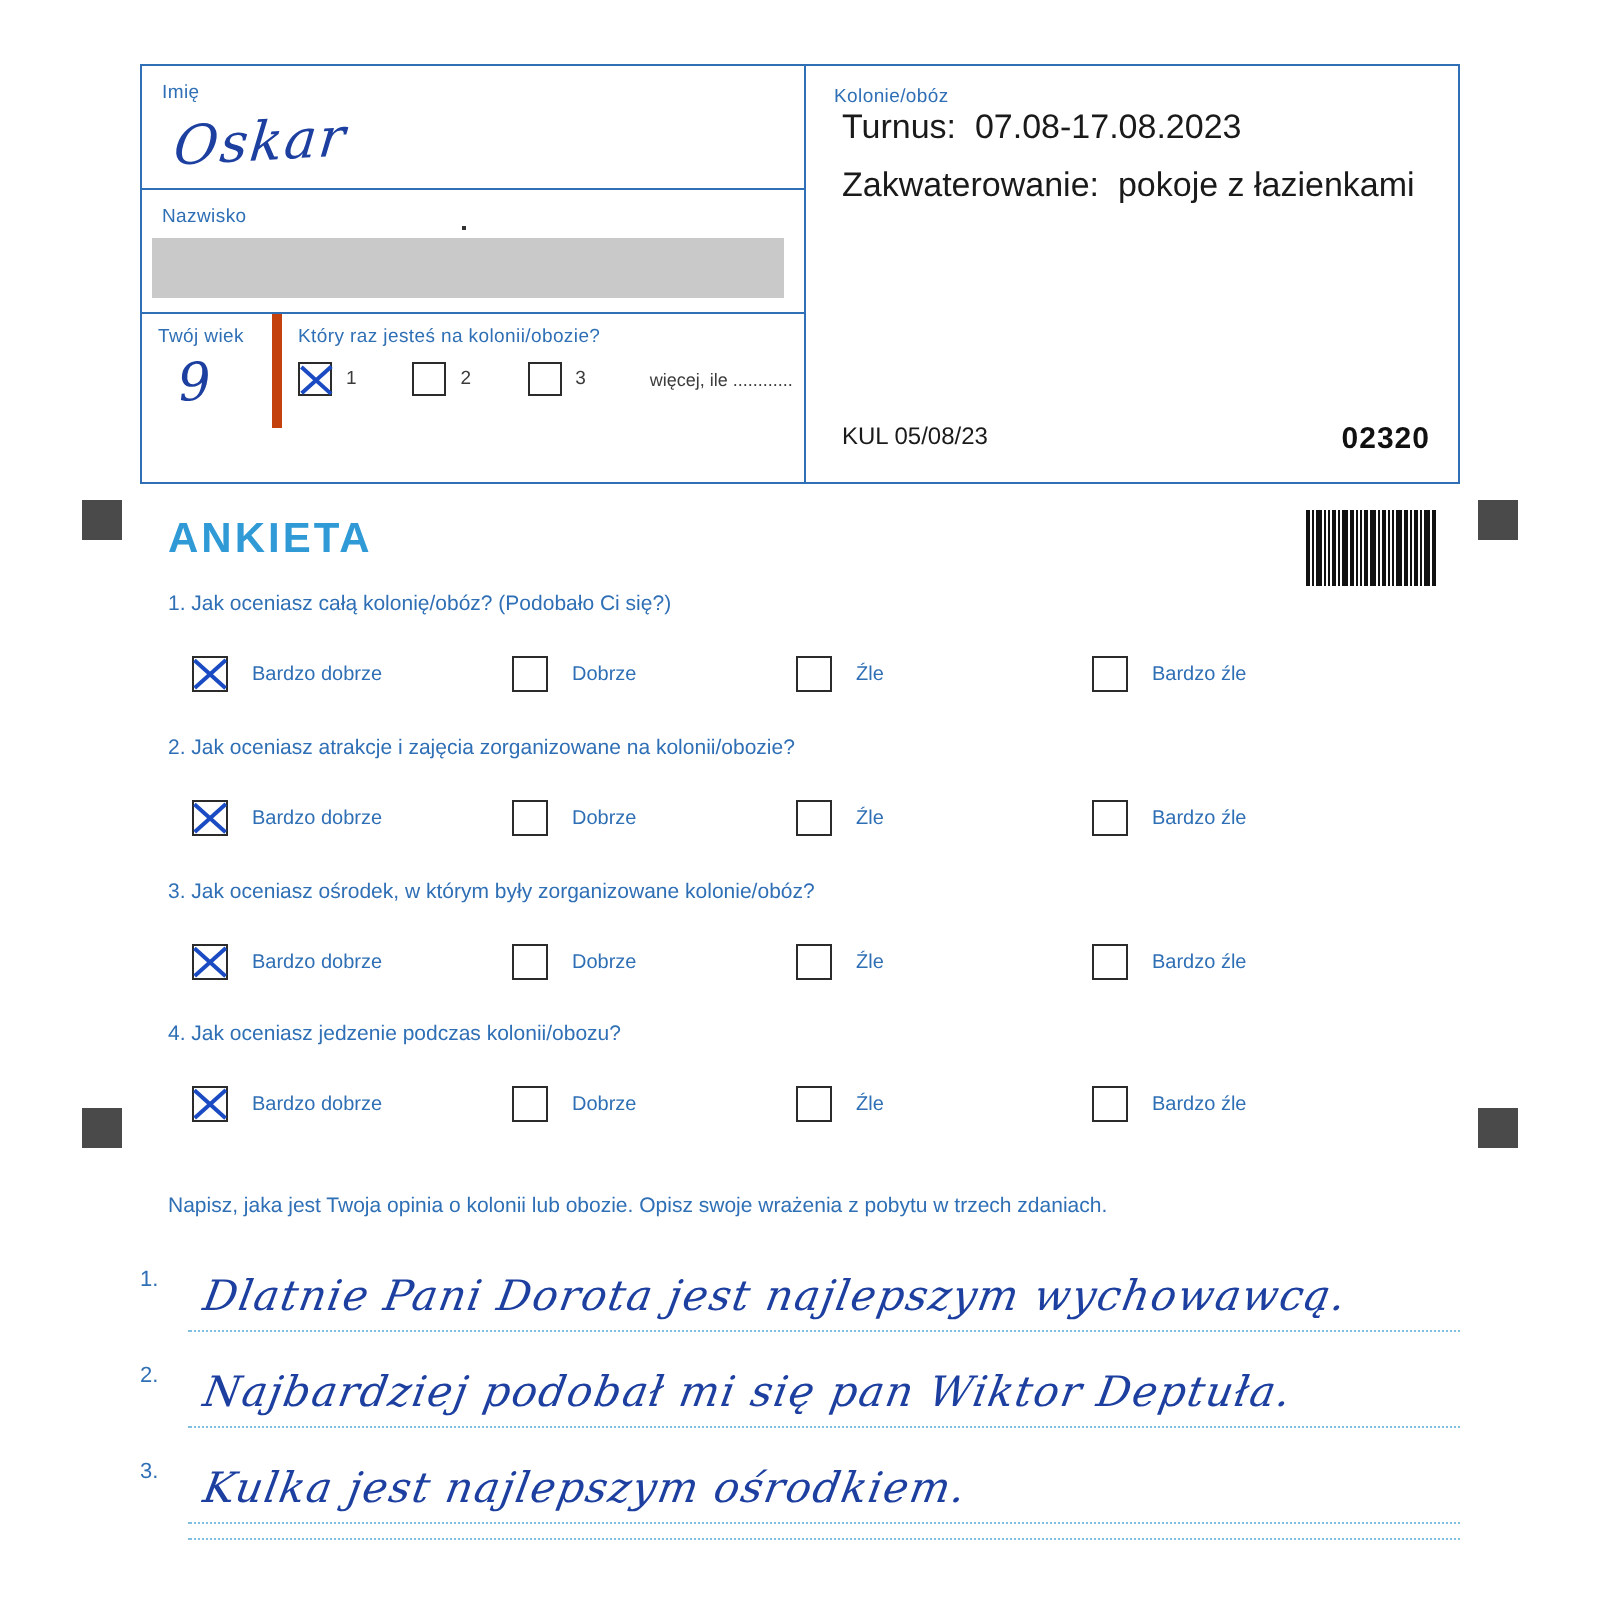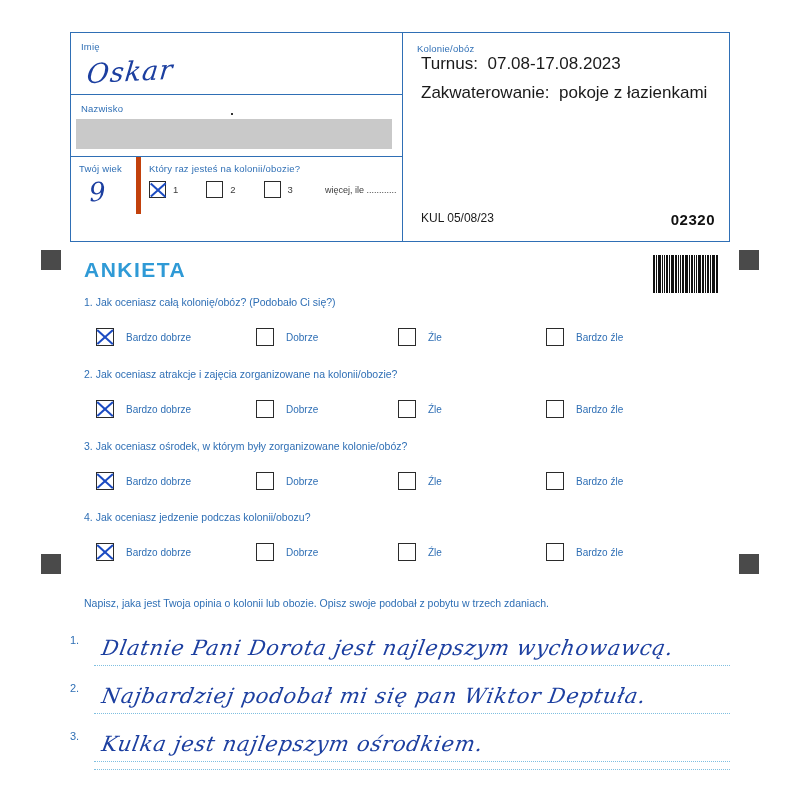--- a/index.html
+++ b/index.html
@@ -485,21 +485,21 @@
   <div class="opt opt2">
     <span class="chk"></span>
     <span class="lab">Źle</span>
   </div>
   <div class="opt opt3">
     <span class="chk"></span>
     <span class="lab">Bardzo źle</span>
   </div>
 </div>
 
-<div class="opinion-prompt">Napisz, jaka jest Twoja opinia o kolonii lub obozie. Opisz swoje podobał z pobytu w trzech zdaniach.</div>
+<div class="opinion-prompt">Napisz, jaka jest Twoja opinia o kolonii lub obozie. Opisz swoje wrażenia z pobytu w trzech zdaniach.</div>
 
 <div class="opinion-line" style="top:620px">
   <span class="op-num">1.</span>
   <span class="hand-line">Dlatnie Pani Dorota jest najlepszym wychowawcą.</span>
   <span class="dotted"></span>
 </div>
 
 <div class="opinion-line" style="top:668px">
   <span class="op-num">2.</span>
   <span class="hand-line">Najbardziej podobał mi się pan Wiktor Deptuła.</span>

